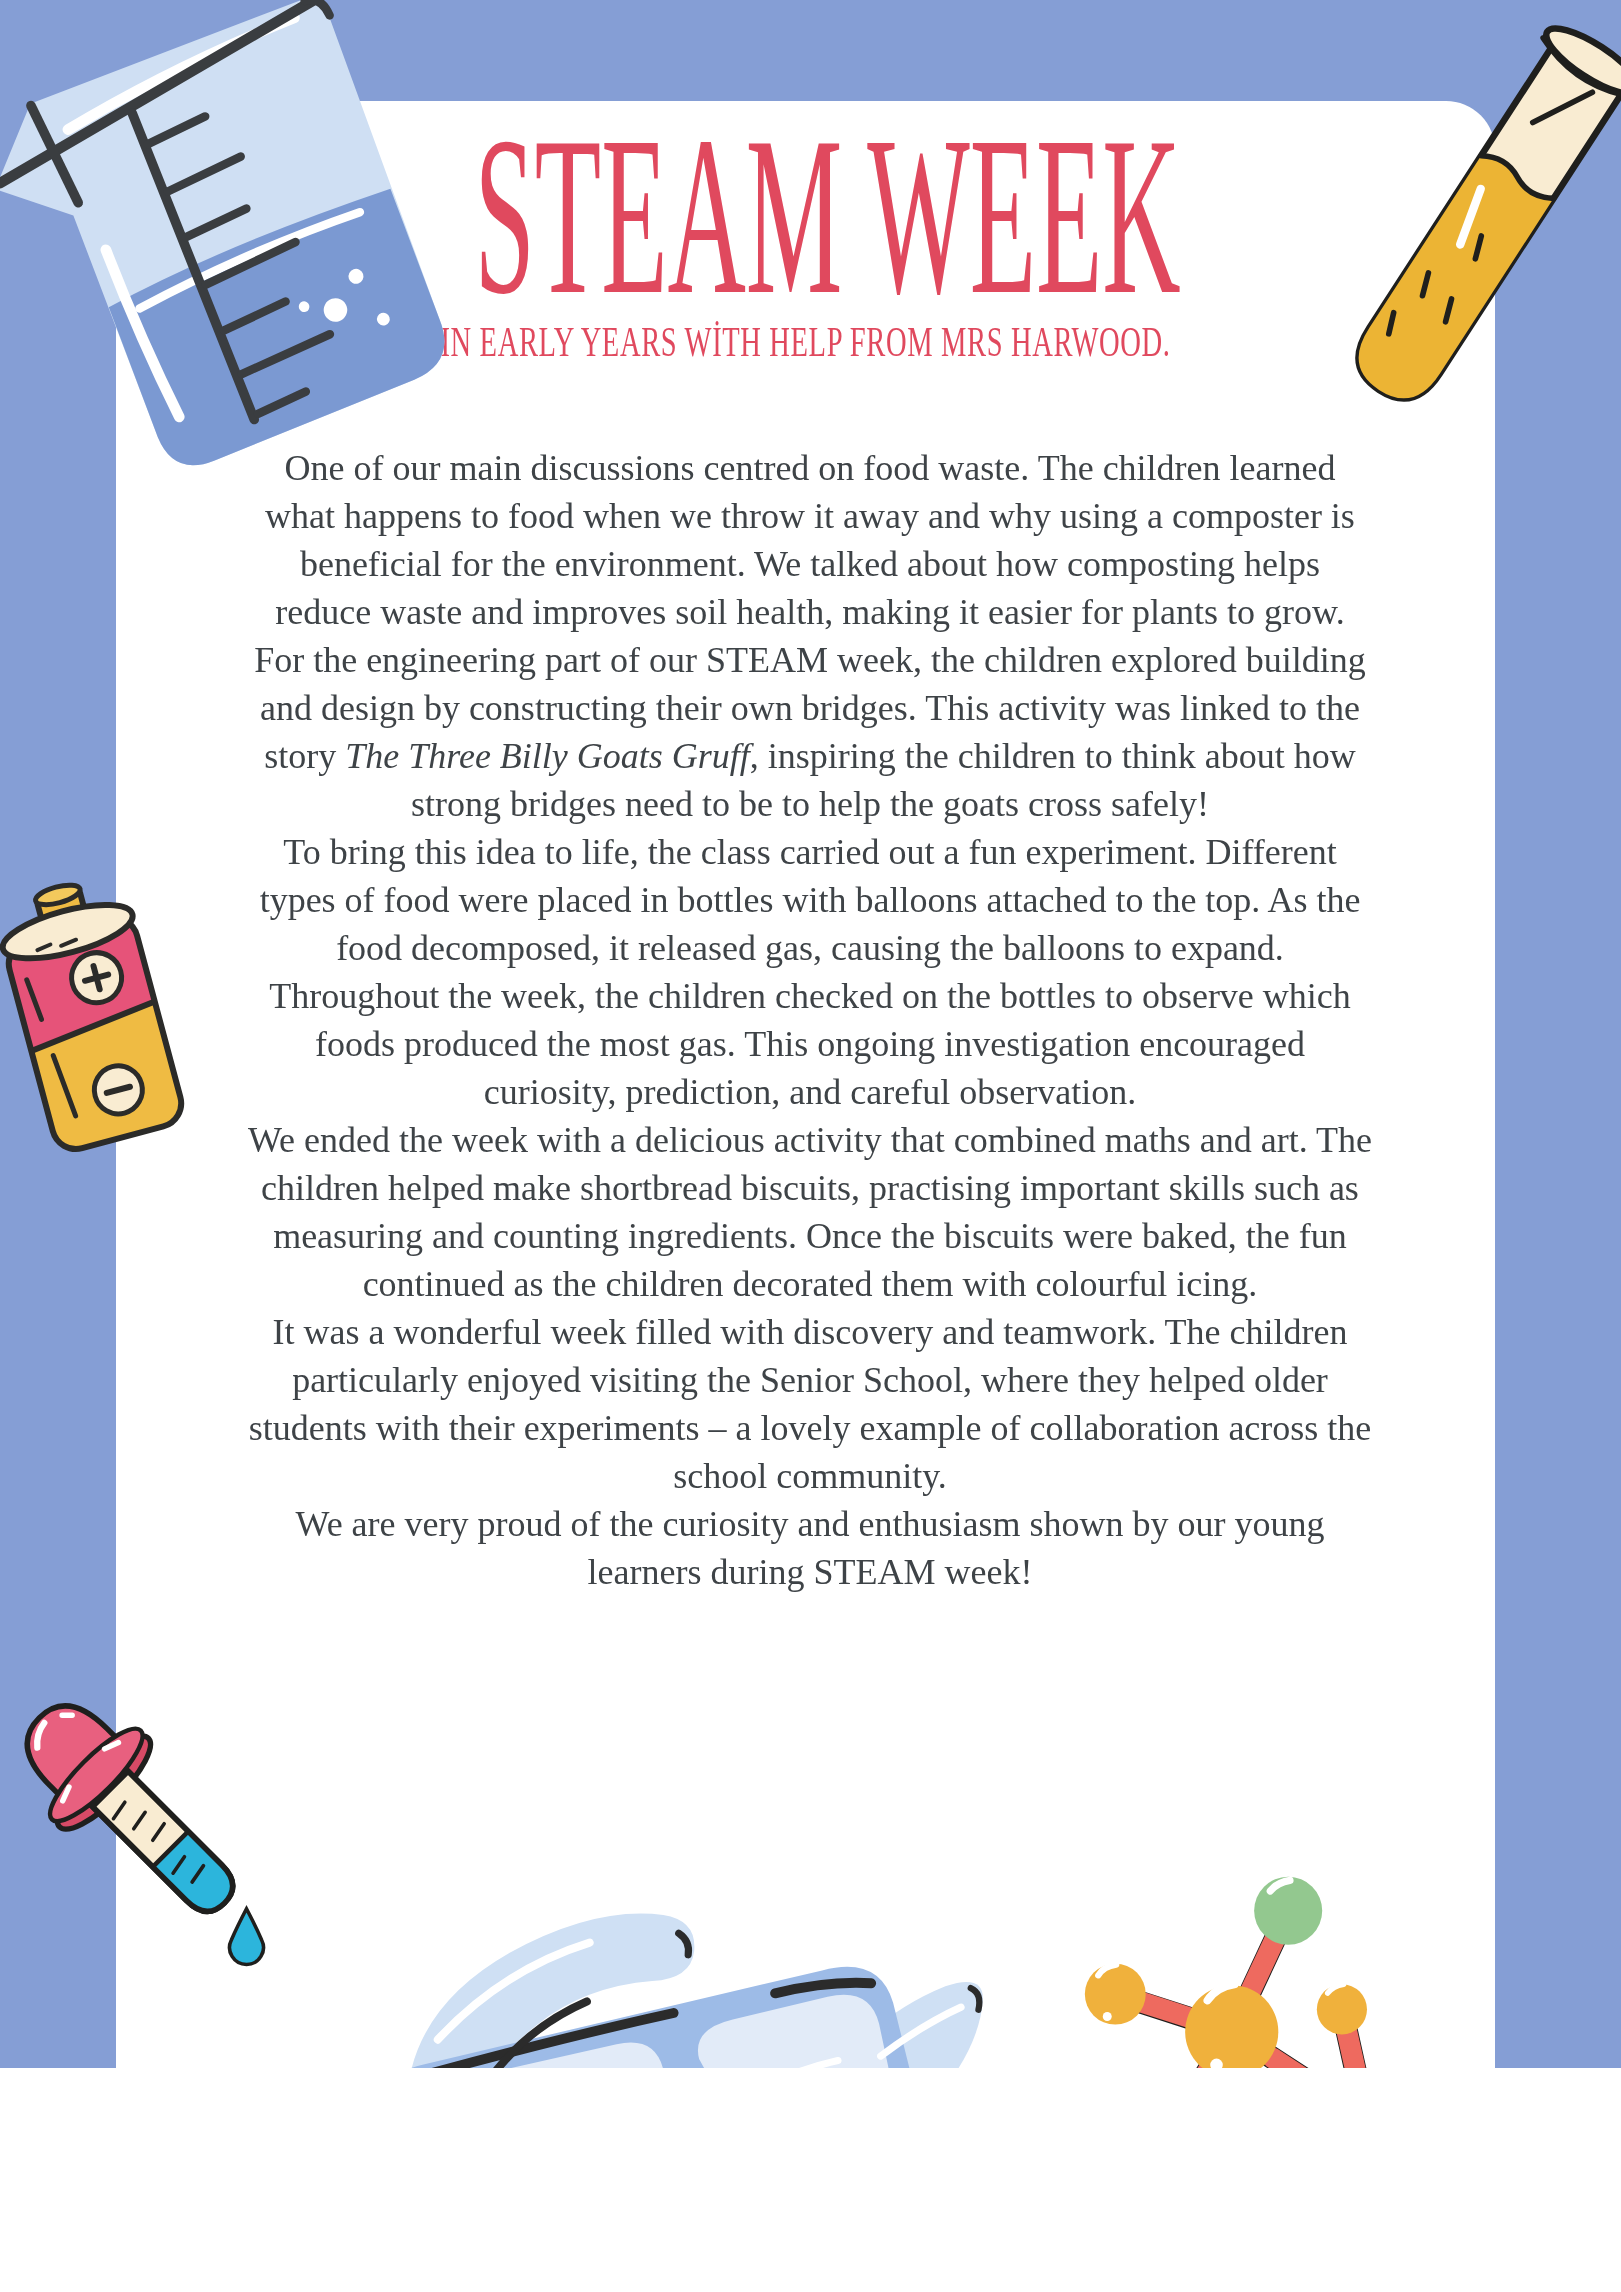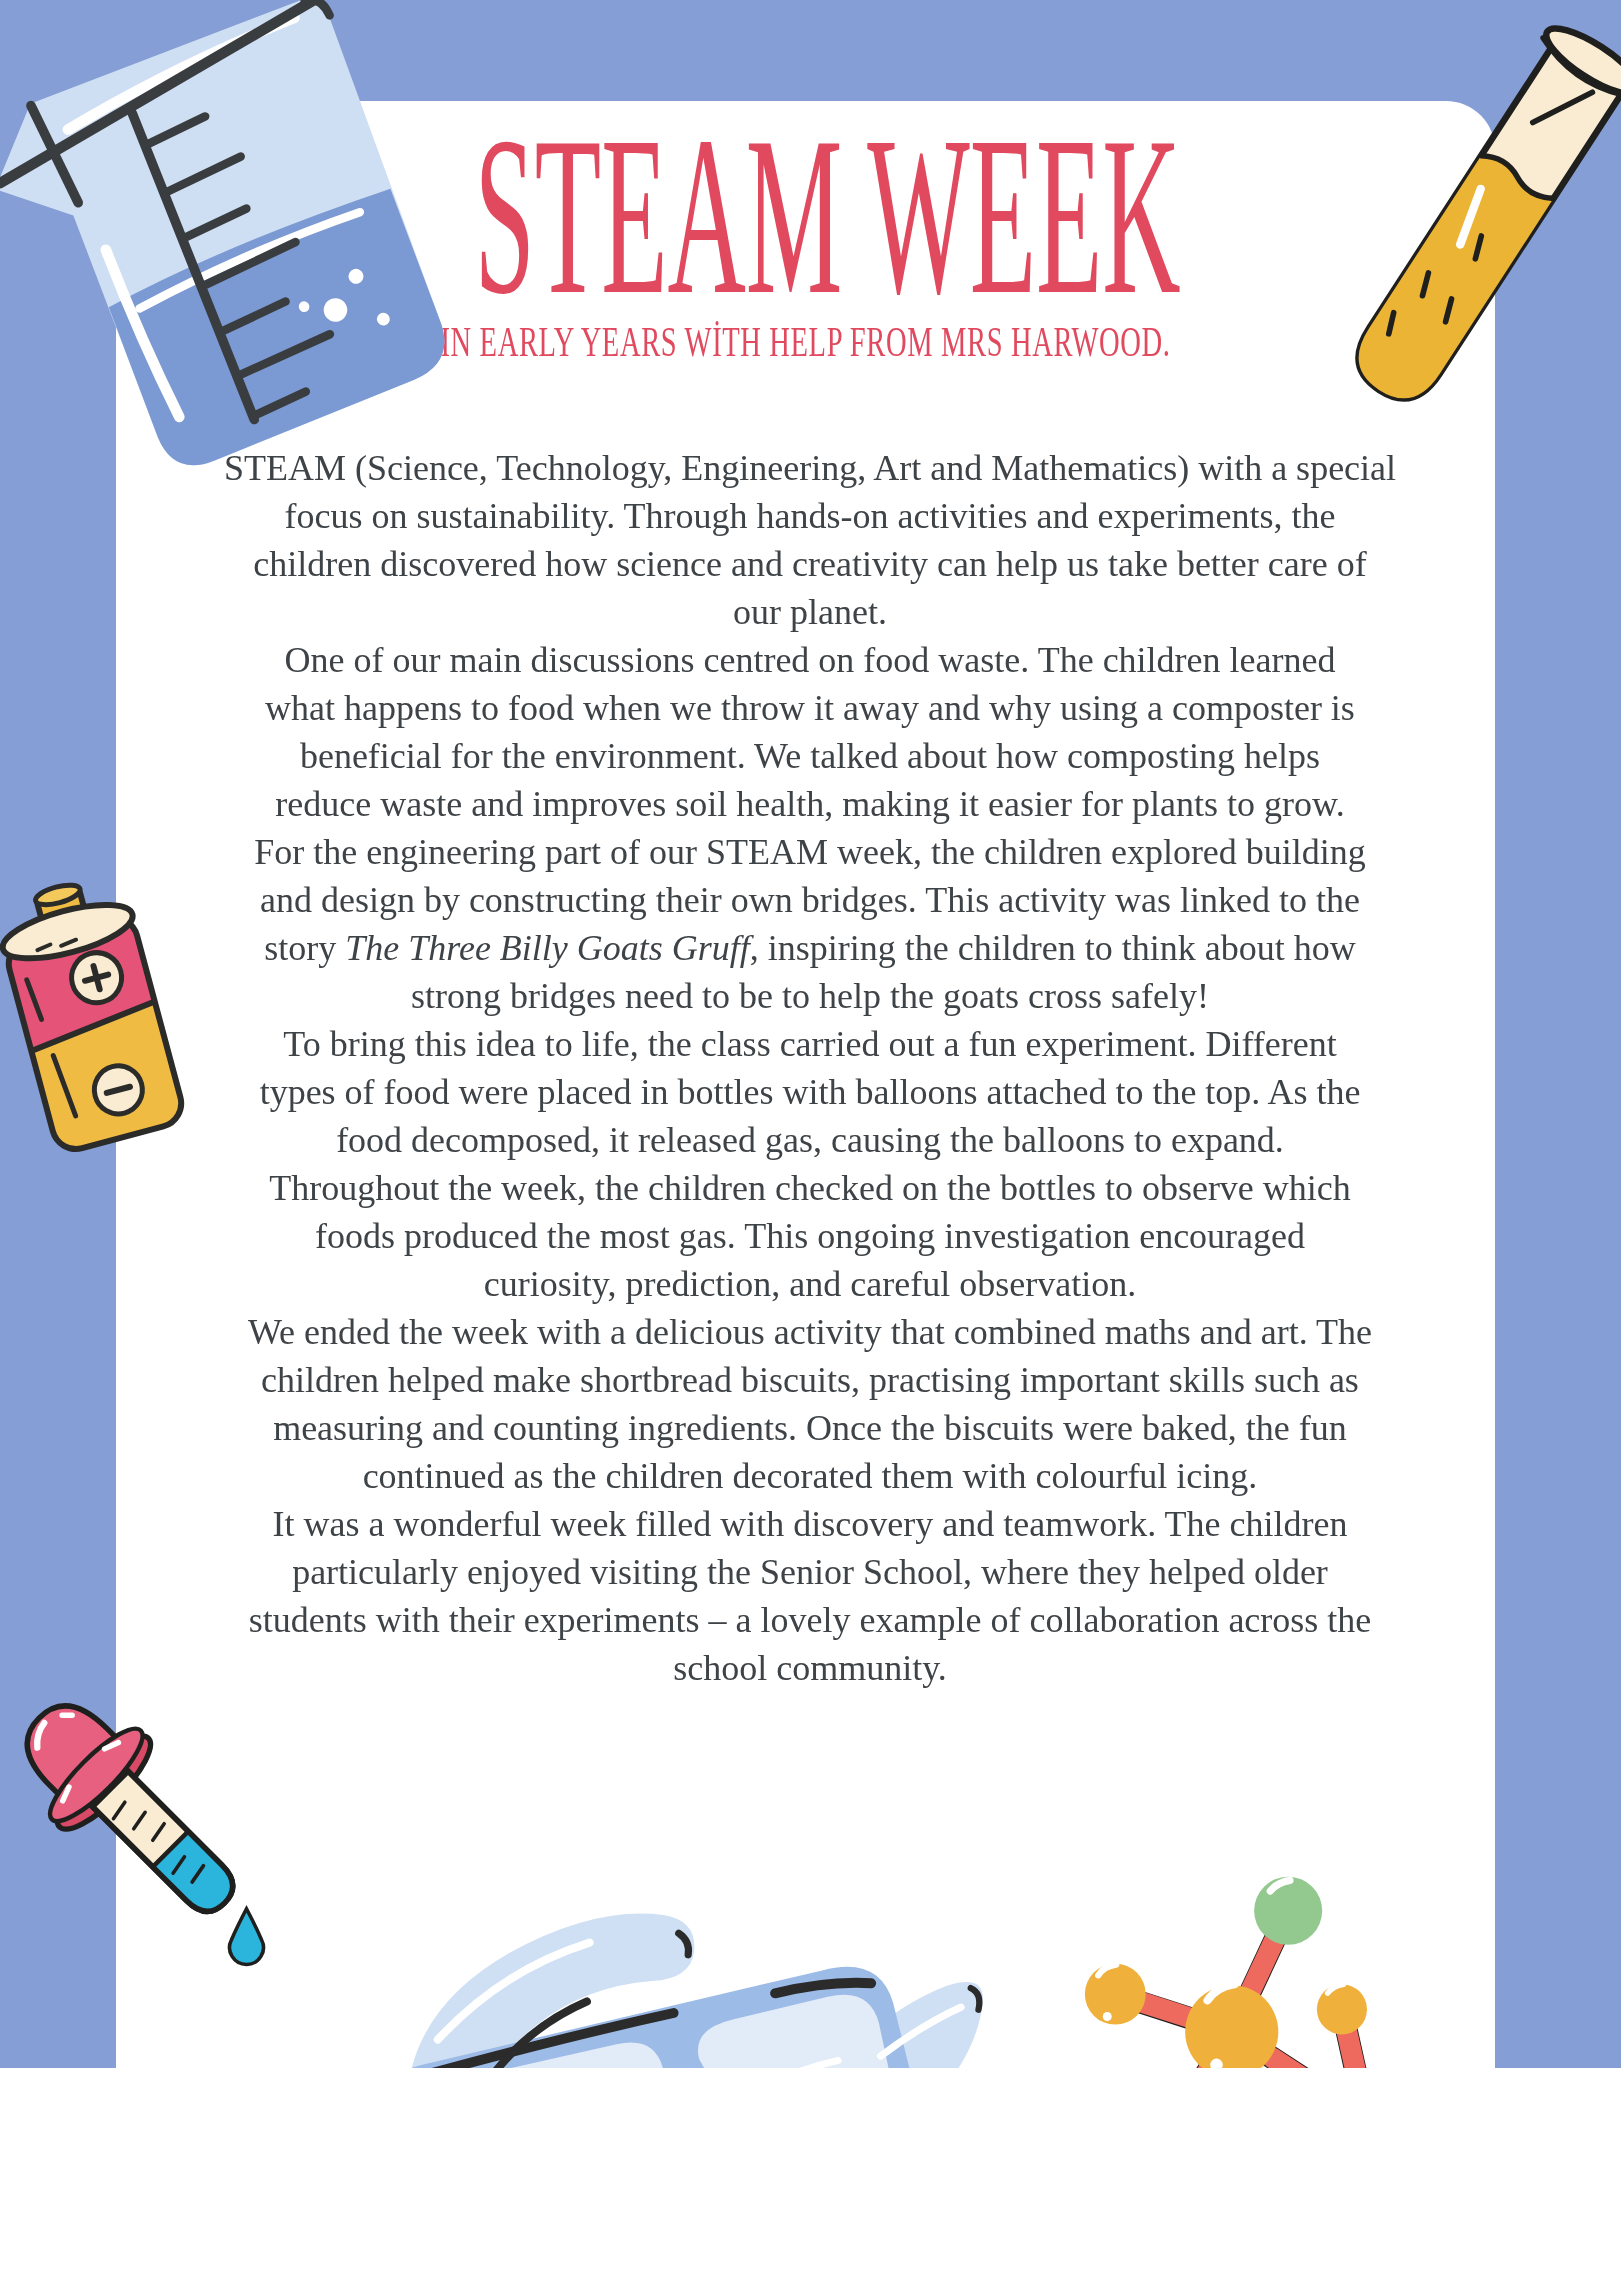--- a/index.html
+++ b/index.html
@@ -43,24 +43,20 @@
 <body>
 
 <div class="page">
 
   <div class="card"></div>
 
   <h1 class="title">STEAM WEEK</h1>
   <div class="subtitle">IN EARLY YEARS WİTH HELP FROM MRS HARWOOD.</div>
 
   <div class="body-text">
-    <p>STEAM (Science, Technology, Engineering, Art and Mathematics) with a special
-focus on sustainability. Through hands-on activities and experiments, the
-children discovered how science and creativity can help us take better care of
-our planet.</p>
     <p>One of our main discussions centred on food waste. The children learned
 what happens to food when we throw it away and why using a composter is
 beneficial for the environment. We talked about how composting helps
 reduce waste and improves soil health, making it easier for plants to grow.</p>
     <p><span>For the engineering part of our STEAM week, the children explored building
 and design by constructing their own bridges. This activity was linked to the
 story </span><span class="italic">The Three Billy Goats Gruff</span><span>, inspiring the children to think about how
 strong bridges need to be to help the goats cross safely!</span></p>
     <p>To bring this idea to life, the class carried out a fun experiment. Different
 types of food were placed in bottles with balloons attached to the top. As the
@@ -69,20 +65,22 @@
 foods produced the most gas. This ongoing investigation encouraged
 curiosity, prediction, and careful observation.</p>
     <p>We ended the week with a delicious activity that combined maths and art. The
 children helped make shortbread biscuits, practising important skills such as
 measuring and counting ingredients. Once the biscuits were baked, the fun
 continued as the children decorated them with colourful icing.</p>
     <p>It was a wonderful week filled with discovery and teamwork. The children
 particularly enjoyed visiting the Senior School, where they helped older
 students with their experiments – a lovely example of collaboration across the
 school community.</p>
+    <p>We are very proud of the curiosity and enthusiasm shown by our young
+learners during STEAM week!</p>
   </div>
 
   <svg class="deco" style="left:-18px;top:-13.4px;" width="488" height="470" viewBox="0 0 420 440">
     <g transform="rotate(-18 210 220)">
       <path fill="#cfdff3" d="M14,124 L70,58 L344,44 Q360,43 361,60 L372,368 Q375,411 332,415 L131,429 Q90,432 87,392 L76,170 Z"></path>
       <path fill="#7b99d2" d="M81,262 Q200,240 366,238 L372,368 Q375,411 332,415 L131,429 Q90,432 87,392 Z"></path>
       <path d="M108,272 Q220,252 332,250" stroke="#ffffff" stroke-width="8" fill="none" stroke-linecap="round"></path>
       <circle cx="282" cy="330" r="11" fill="#ffffff"></circle>
       <circle cx="310" cy="306" r="7" fill="#ffffff"></circle>
       <circle cx="322" cy="352" r="6" fill="#ffffff"></circle>

